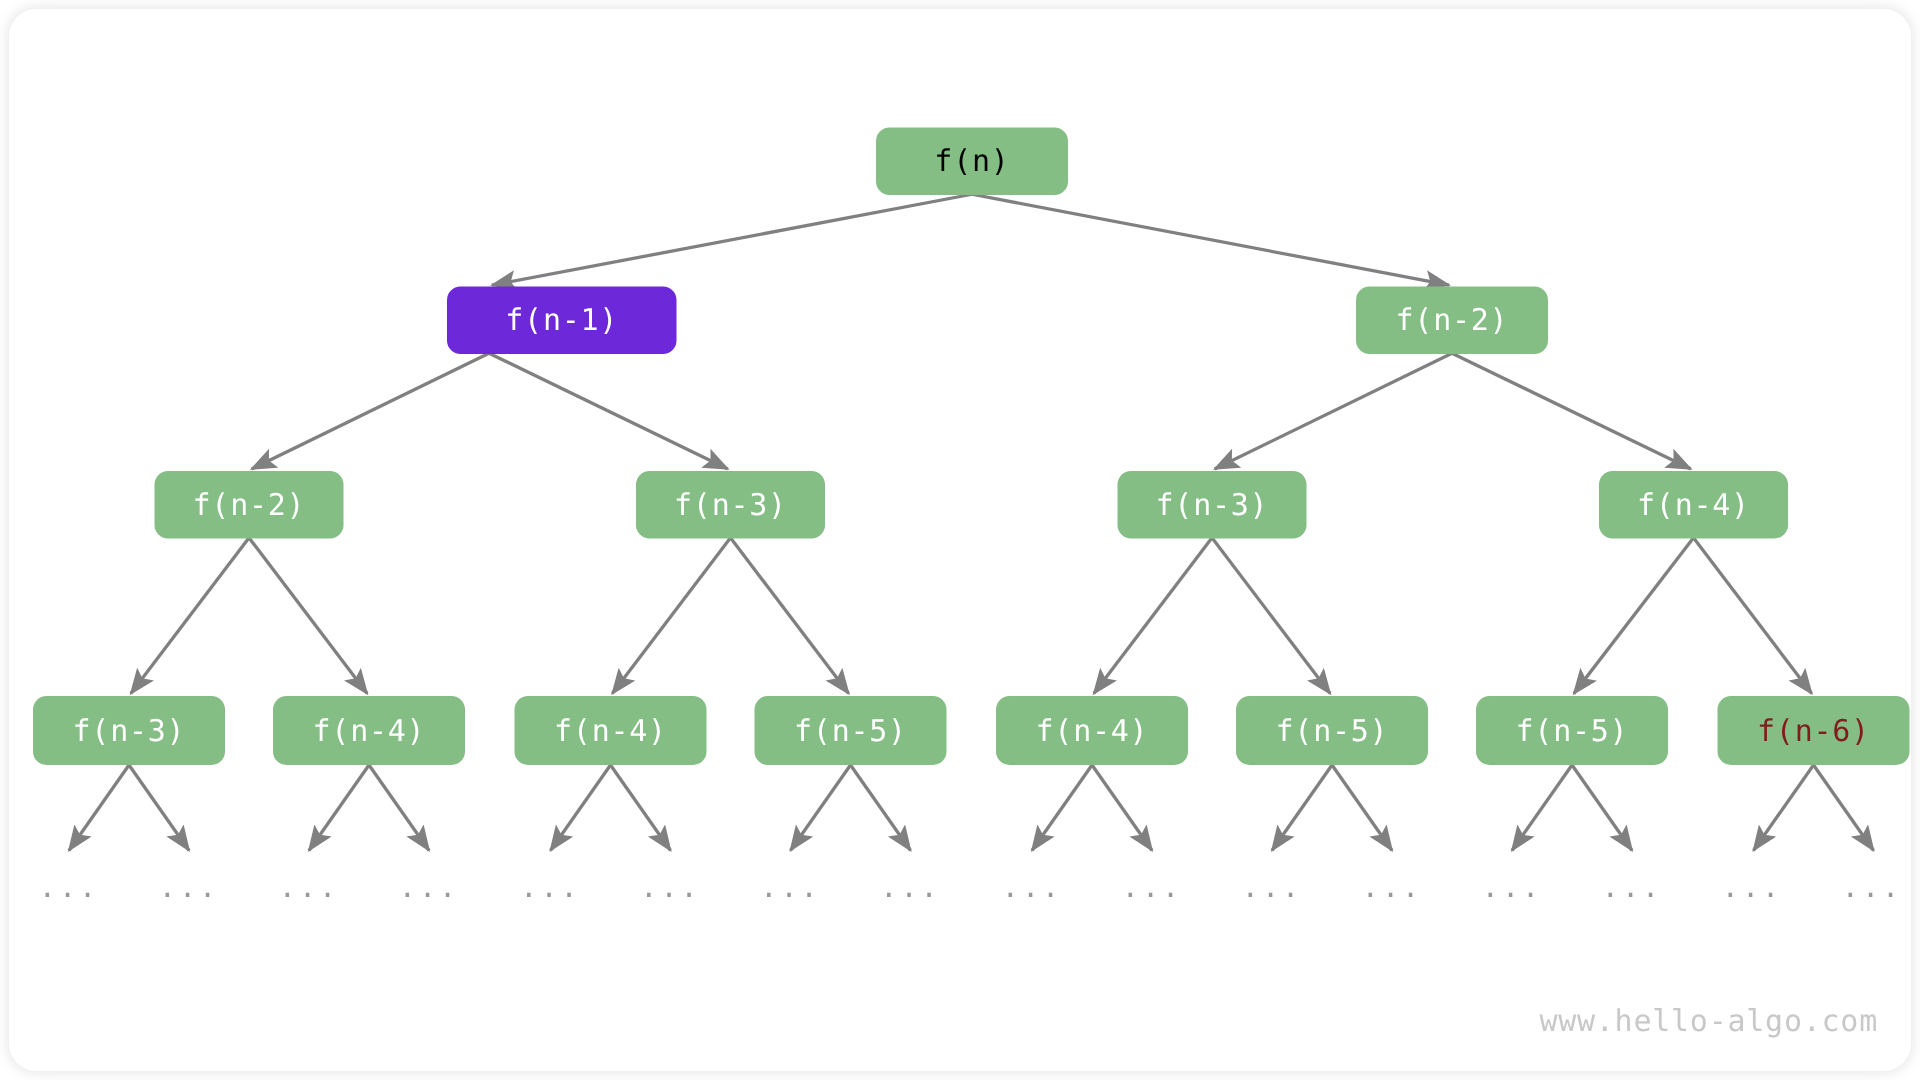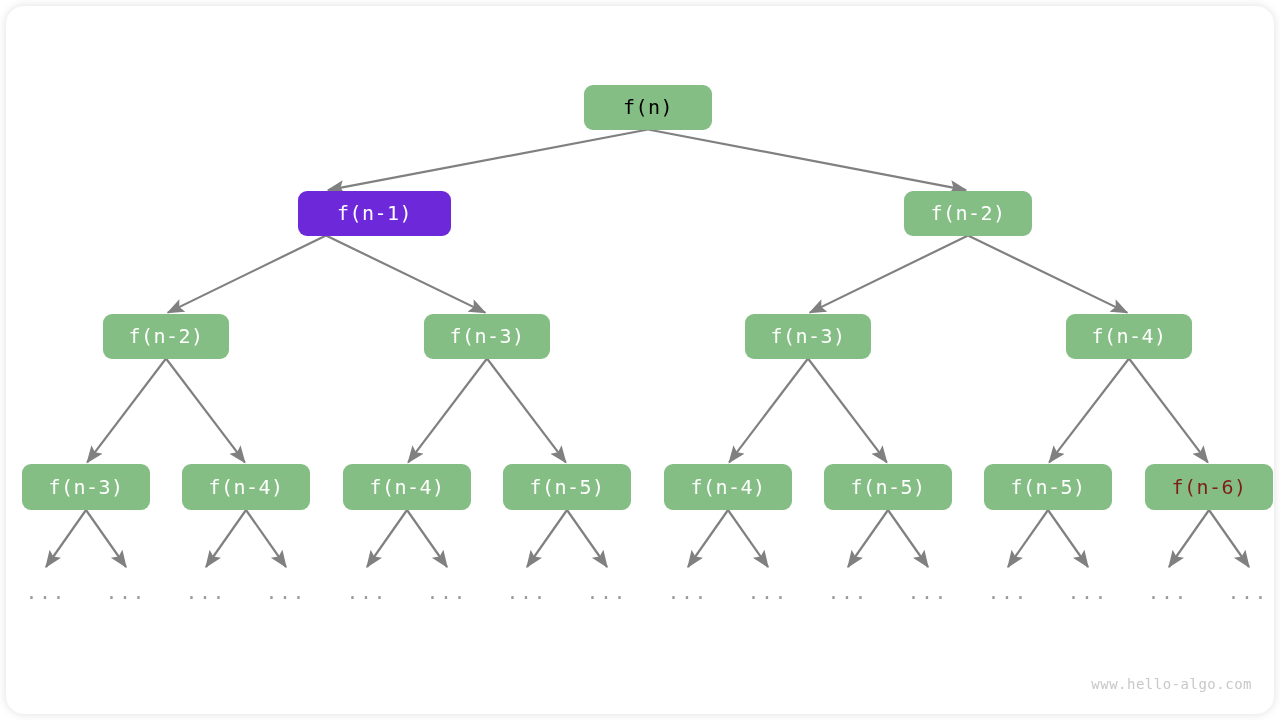--- a/index.html
+++ b/index.html
@@ -57,21 +57,21 @@
     letter-spacing: 2px;
     transform: translate(-50%, -50%);
     white-space: nowrap;
   }
   #watermark {
     position: absolute;
     right: 22px;
     bottom: 22px;
     color: #c8c8c8;
     font-family: "DejaVu Sans Mono", monospace;
-    font-size: 14px;
+    font-size: 20px;
     letter-spacing: 0.5px;
   }
 </style>
 </head>
 <body>
 
 <div id="stage">
   <div id="card">
     <svg id="svg-layer" viewBox="0 0 1280 720" xmlns="http://www.w3.org/2000/svg">
       <defs>

